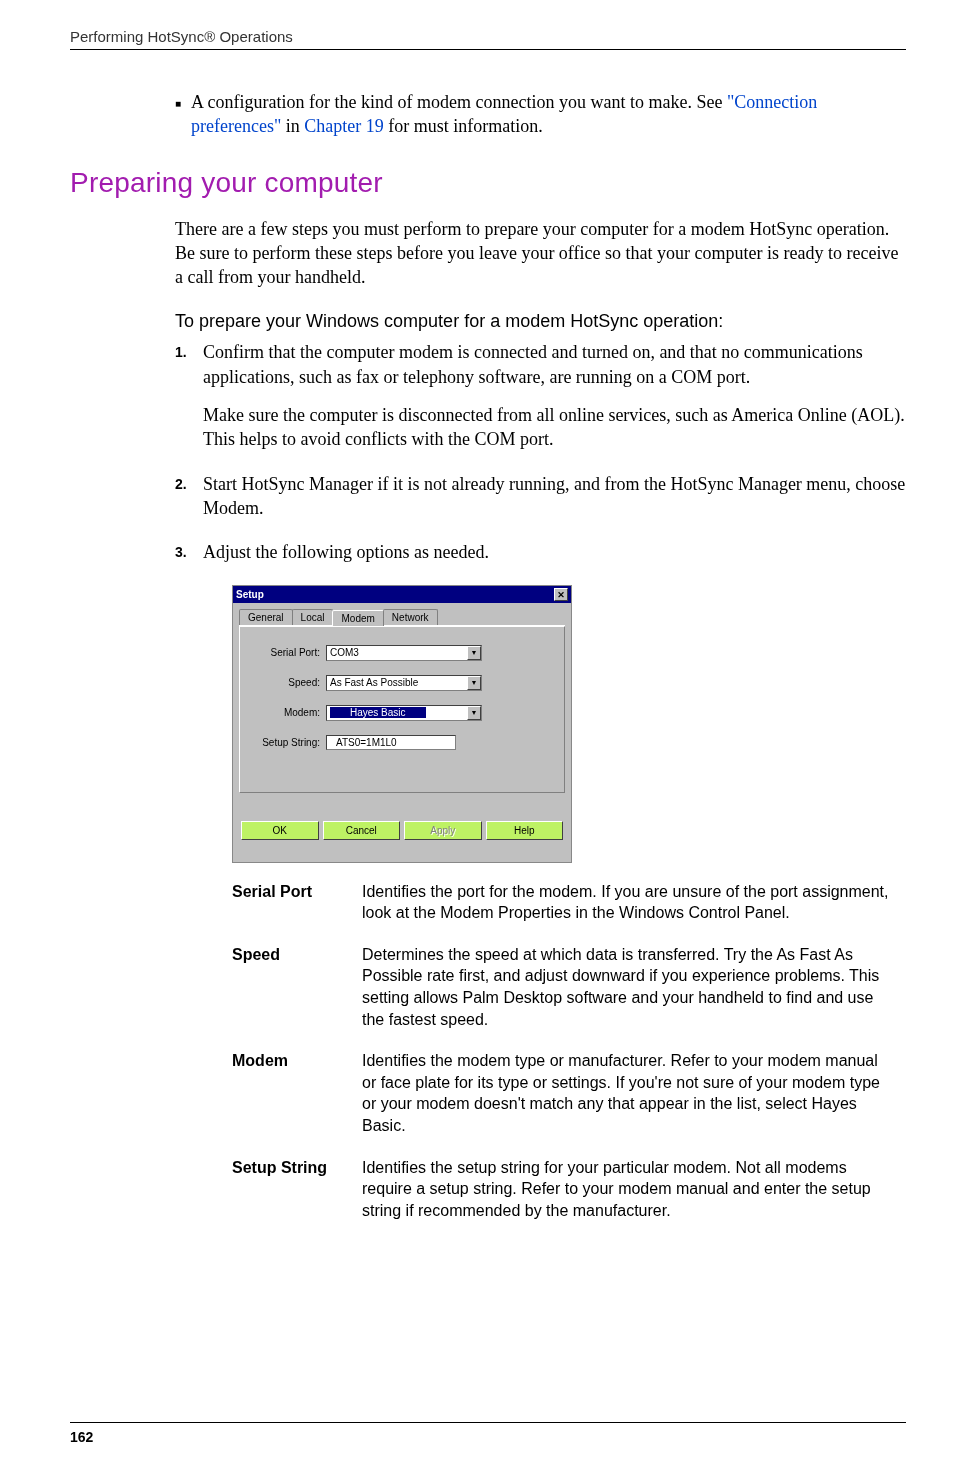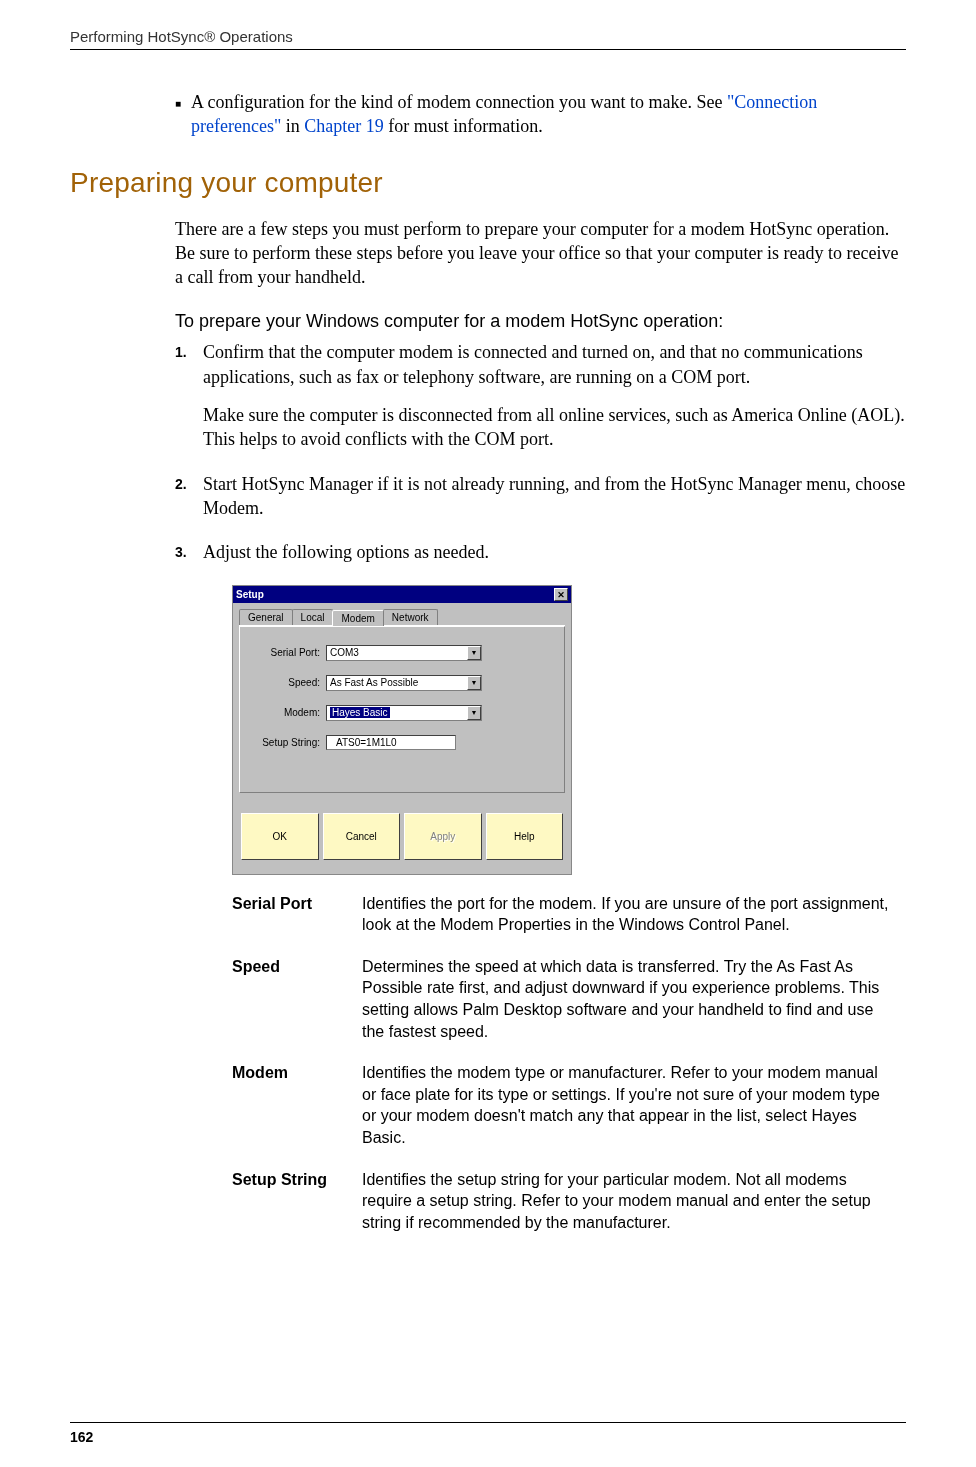--- a/index.html
+++ b/index.html
@@ -36,21 +36,21 @@
       font-size: 10px;
       margin-right: 10px;
       margin-top: 7px;
       flex-shrink: 0;
     }
     .bullet-row .text { flex: 1; }
     .link { color: #0044cc; }
     .section-heading {
       font-family: 'Arial Narrow', Arial, sans-serif;
       font-weight: normal;
-      color: #a16207;
+      color: #a21caf;
       font-size: 28px;
       margin-bottom: 18px;
       letter-spacing: 0.2px;
     }
     .body-para {
       font-family: 'Palatino Linotype', Palatino, Georgia, serif;
       font-size: 18px;
       line-height: 1.35;
       margin-left: 105px;
       margin-bottom: 22px;
@@ -184,43 +184,43 @@
       border: 1px solid #fff;
       border-right-color: #404040;
       border-bottom-color: #404040;
       text-align: center;
       line-height: 12px;
       font-size: 7px;
     }
     .form-select.highlight .sel-text {
       background: #000080;
       color: #fff;
-      padding: 0 2px;
+      padding: 0 20px;
     }
     .form-text {
       background: #fff;
       border: 1px solid #808080;
       border-top-color: #404040;
       border-left-color: #404040;
       font-size: 10px;
       padding: 1px 9px;
       width: 130px;
     }
     .dlg-buttons {
       display: flex;
       justify-content: space-between;
       padding: 6px 6px 6px 6px;
     }
     .dlg-btn {
       flex: 1;
-      margin: 8px 2px;
+      margin: 16px 2px;
       text-align: center;
       font-size: 10px;
-      padding: 17px 0;
-      background: #fef9c3;
+      padding: 3px 0;
+      background: #bef264;
       border: 1px solid #fff;
       border-right-color: #404040;
       border-bottom-color: #404040;
     }
     .dlg-btn.disabled { color: #808080; text-shadow: 1px 1px #fff; }
     
     .def-row {
       display: flex;
       margin-left: 162px;
       margin-bottom: 20px;

